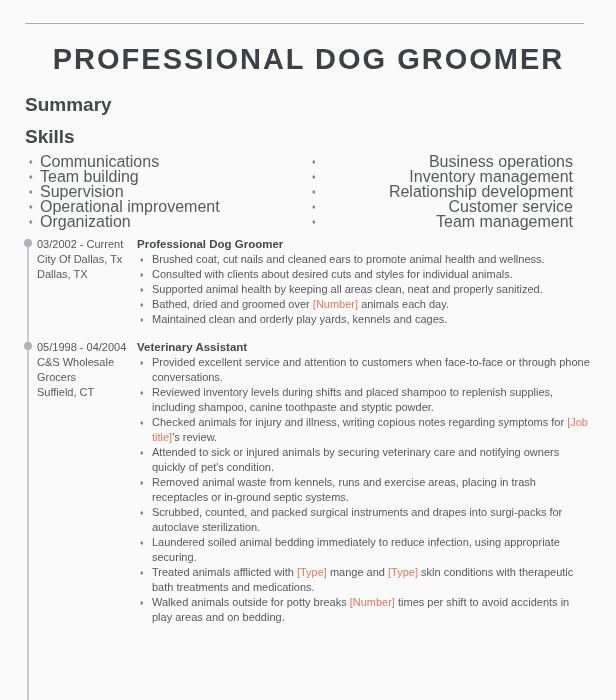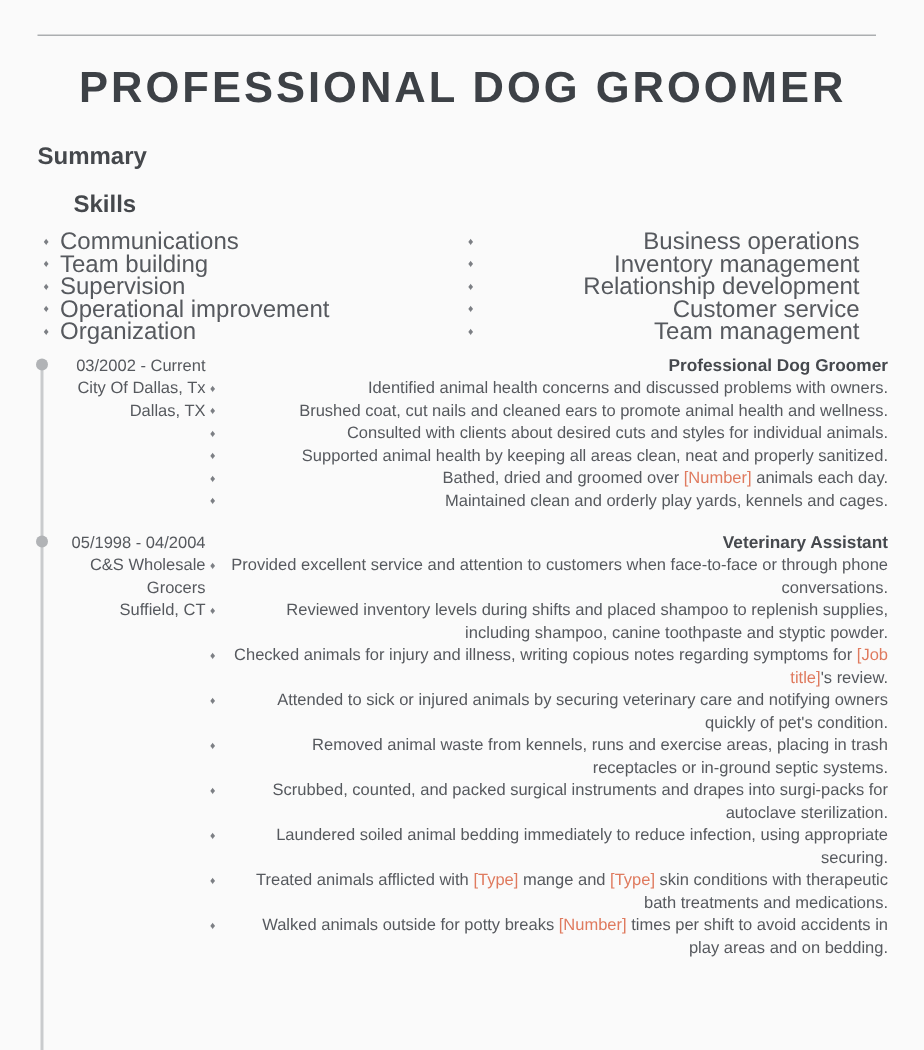--- a/index.html
+++ b/index.html
@@ -23,26 +23,26 @@
     margin: 19px 0 0 0;
     text-align: center;
     font-size: 29px;
     font-weight: 700;
     letter-spacing: 2px;
     color: #3d4146;
     line-height: 1.15;
   }
   .h2 {
     font-weight: 700;
-    font-size: 16px;
+    font-size: 19px;
     color: #45484c;
     line-height: 16px;
   }
   .summary-heading { margin-top: 21px; }
-  .skills-heading  { margin-top: 16px; margin-left: 24px; }
+  .skills-heading  { margin-top: 16px; }
   .experience-heading { margin-top: 20px; font-size: 14px; }
 
   .skills-cols { display: flex; margin-top: 9px; }
   ul.skills-col {
     list-style: none;
     margin: 0; padding: 0;
     width: 283px;
   }
   ul.skills-col:last-child { width: 265px; text-align: right; }
   ul.skills-col li {
@@ -65,21 +65,20 @@
     position: absolute;
     left: 2px; top: 5px;
     width: 2px; height: 1200px;
     background: #c9cbcd;
   }
   .job {
     position: relative;
     display: flex;
     padding-left: 12px;
     margin-bottom: 13px;
-    text-align: right;
   }
   .dot {
     position: absolute;
     left: -1px; top: 2px;
     width: 8px; height: 8px;
     border-radius: 50%;
     background: #b1b3b6;
   }
   .job-left {
     width: 100px;
@@ -151,21 +150,20 @@
     <div class="job">
       <span class="dot"></span>
       <div class="job-left">
         <div>03/2002 - Current</div>
         <div>City Of Dallas, Tx</div>
         <div>Dallas, TX</div>
       </div>
       <div class="job-right">
         <div class="job-title">Professional Dog Groomer</div>
         <ul class="bullets">
-            <li>Identified animal health concerns and discussed problems with owners.</li>
             <li>Brushed coat, cut nails and cleaned ears to promote animal health and wellness.</li>
             <li>Consulted with clients about desired cuts and styles for individual animals.</li>
             <li>Supported animal health by keeping all areas clean, neat and properly sanitized.</li>
             <li>Bathed, dried and groomed over <span class="ph">[Number]</span> animals each day.</li>
             <li>Maintained clean and orderly play yards, kennels and cages.</li>
           </ul>
       </div>
     </div>
 
     <div class="job">

